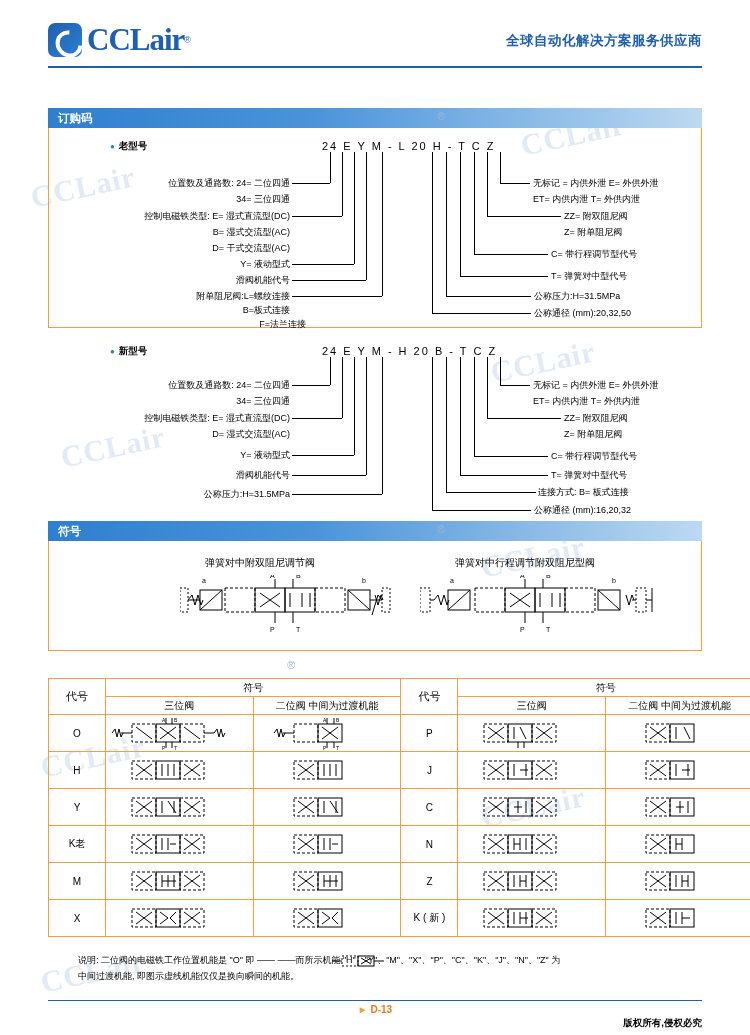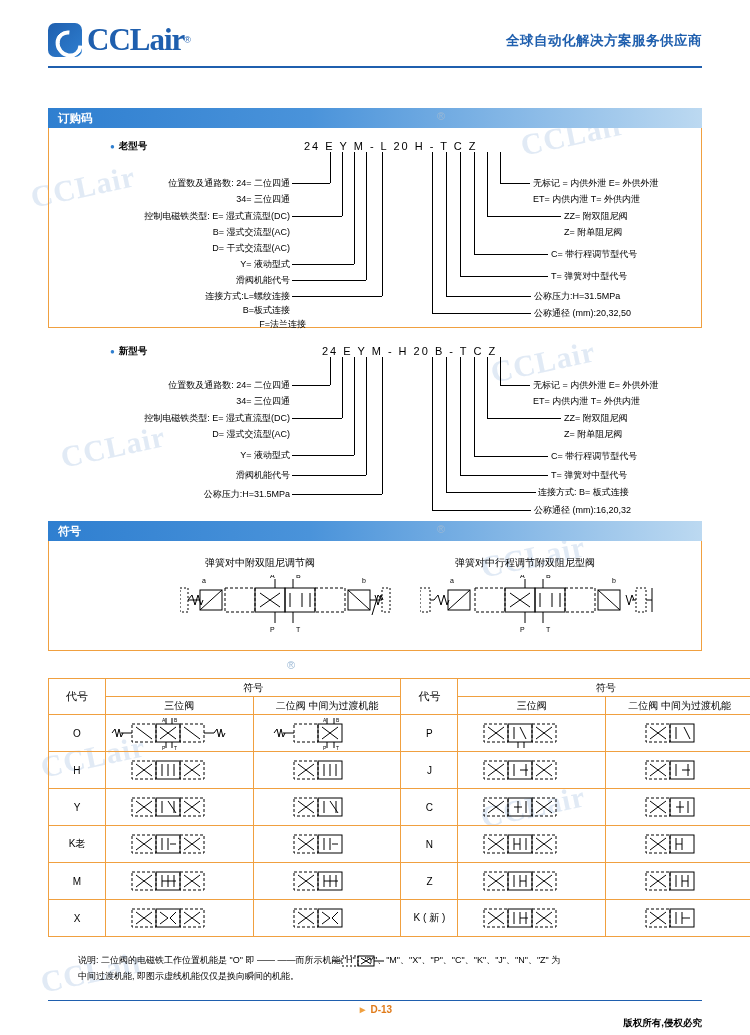--- a/index.html
+++ b/index.html
@@ -155,30 +155,30 @@
     <div class="header-slogan">全球自动化解决方案服务供应商</div>
     <div class="header-rule"></div>
   </div>
 
   <div class="sec-bar" style="top:108px;">订购码</div>
   <div class="reg-mark" style="left:437px; top:110px;">®</div>
 
   <div class="panel" style="top:128px; height:200px; border-top:none;"></div>
 
   <div class="bullet" style="left:110px; top:140px;">老型号</div>
-  <div class="code-line" style="left:304px; top:140px;">24 E Y M - L 20 H - T C Z</div>
+  <div class="code-line" style="left:322px; top:140px;">24 E Y M - L 20 H - T C Z</div>
 
   <div class="lbl r" style="left:60px;  top:178px; width:230px;">位置数及通路数: 24= 二位四通</div>
   <div class="lbl r" style="left:60px;  top:194px; width:230px;">34= 三位四通</div>
   <div class="lbl r" style="left:50px;  top:211px; width:240px;">控制电磁铁类型: E= 湿式直流型(DC)</div>
   <div class="lbl r" style="left:60px;  top:227px; width:230px;">B= 湿式交流型(AC)</div>
   <div class="lbl r" style="left:60px;  top:243px; width:230px;">D= 干式交流型(AC)</div>
   <div class="lbl r" style="left:60px;  top:259px; width:230px;">Y= 液动型式</div>
   <div class="lbl r" style="left:60px;  top:275px; width:230px;">滑阀机能代号</div>
-  <div class="lbl r" style="left:60px;  top:291px; width:230px;">连接方式:L=螺纹连接</div>
+  <div class="lbl r" style="left:60px;  top:291px; width:230px;">附单阻尼阀:L=螺纹连接</div>
   <div class="lbl r" style="left:60px;  top:305px; width:230px;">B=板式连接</div>
   <div class="lbl r" style="left:76px;  top:319px; width:230px;">F=法兰连接</div>
 
   <div class="lbl" style="left:533px; top:178px;">无标记 = 内供外泄    E= 外供外泄</div>
   <div class="lbl" style="left:533px; top:194px;">ET= 内供内泄    T= 外供内泄</div>
   <div class="lbl" style="left:564px; top:211px;">ZZ= 附双阻尼阀</div>
   <div class="lbl" style="left:564px; top:227px;">Z= 附单阻尼阀</div>
   <div class="lbl" style="left:551px; top:249px;">C= 带行程调节型代号</div>
   <div class="lbl" style="left:551px; top:271px;">T= 弹簧对中型代号</div>
   <div class="lbl" style="left:534px; top:291px;">公称压力:H=31.5MPa</div>

